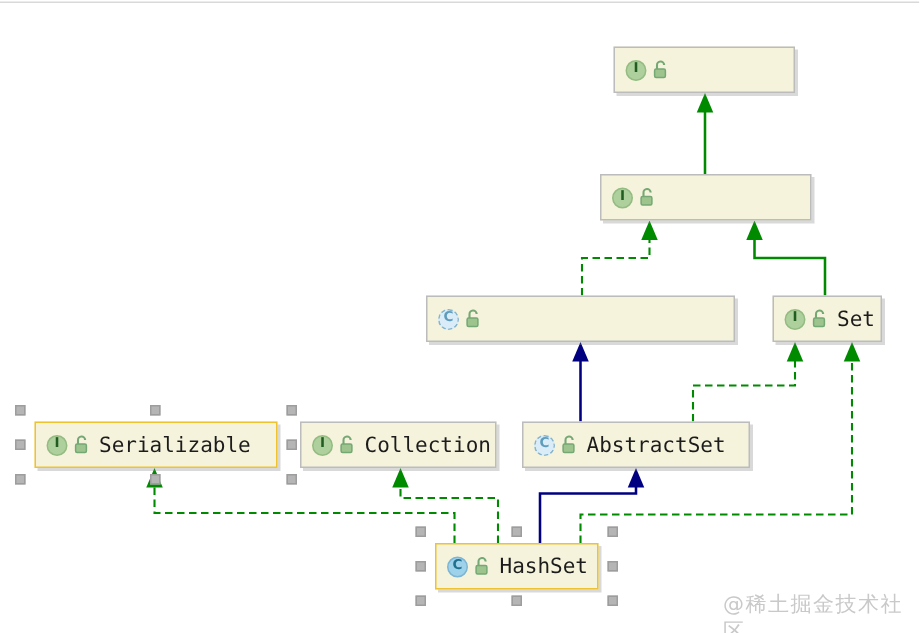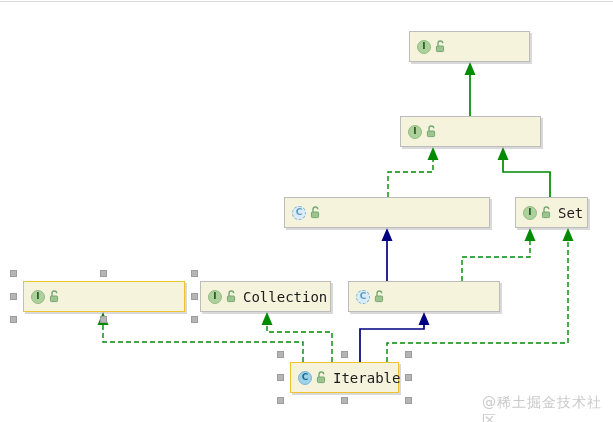--- a/index.html
+++ b/index.html
@@ -132,42 +132,44 @@
     </svg>
     <span>Set</span>
   </div>
 
   <div class="node selected" style="left:23px;top:281px;width:162px">
     <span class="cicon iface">I</span>
     <svg class="lock" width="11" height="13" viewBox="0 0 11 13">
       <path d="M3 6 V3.6 A2.4 2.4 0 0 1 7.8 3.3" fill="none" stroke="#74a874" stroke-width="1.4"></path>
       <rect x="1.4" y="6" width="7.2" height="5.6" rx="1" fill="#9cc48c" stroke="#74a874" stroke-width="1"></rect>
     </svg>
+    <span>Serializable</span>
   </div>
 
   <div class="node" style="left:200px;top:281px;width:131px">
     <span class="cicon iface">I</span>
     <svg class="lock" width="11" height="13" viewBox="0 0 11 13">
       <path d="M3 6 V3.6 A2.4 2.4 0 0 1 7.8 3.3" fill="none" stroke="#74a874" stroke-width="1.4"></path>
       <rect x="1.4" y="6" width="7.2" height="5.6" rx="1" fill="#9cc48c" stroke="#74a874" stroke-width="1"></rect>
     </svg>
     <span>Collection</span>
   </div>
 
   <div class="node" style="left:348px;top:281px;width:152px">
     <span class="cicon abstract">C</span>
     <svg class="lock" width="11" height="13" viewBox="0 0 11 13">
       <path d="M3 6 V3.6 A2.4 2.4 0 0 1 7.8 3.3" fill="none" stroke="#74a874" stroke-width="1.4"></path>
       <rect x="1.4" y="6" width="7.2" height="5.6" rx="1" fill="#9cc48c" stroke="#74a874" stroke-width="1"></rect>
     </svg>
+    <span>AbstractSet</span>
   </div>
 
   <div class="node selected" style="left:290px;top:362px;width:109px">
     <span class="cicon cls">C</span>
     <svg class="lock" width="11" height="13" viewBox="0 0 11 13">
       <path d="M3 6 V3.6 A2.4 2.4 0 0 1 7.8 3.3" fill="none" stroke="#74a874" stroke-width="1.4"></path>
       <rect x="1.4" y="6" width="7.2" height="5.6" rx="1" fill="#9cc48c" stroke="#74a874" stroke-width="1"></rect>
     </svg>
-    <span>Iterable</span>
+    <span>HashSet</span>
   </div>
 
   <div class="watermark">@稀土掘金技术社区</div>
 </div>
 
 </body></html>

